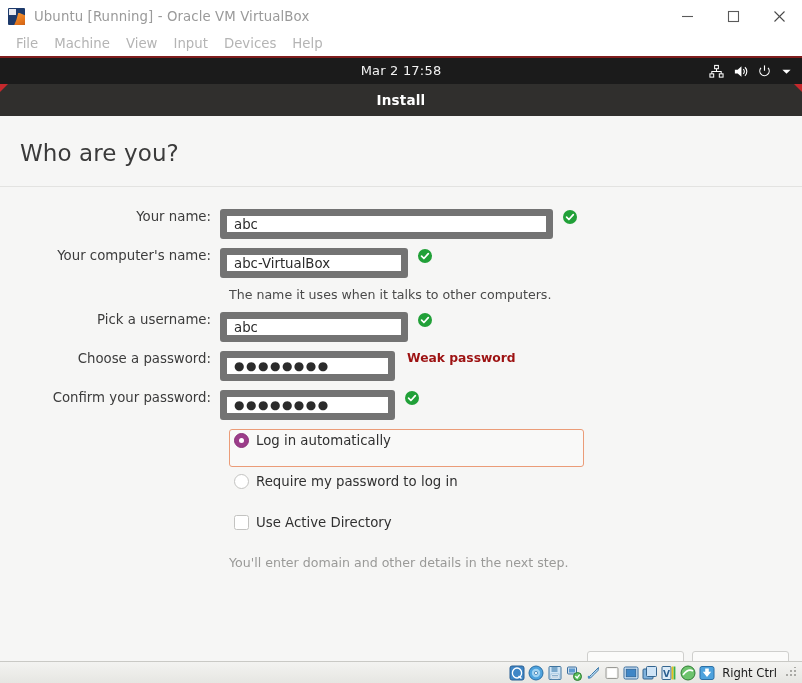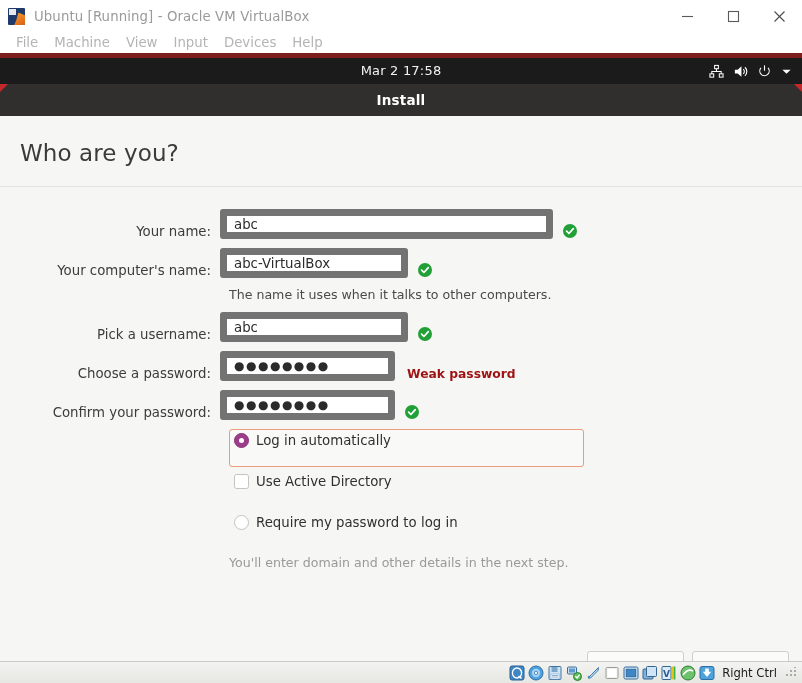--- a/index.html
+++ b/index.html
@@ -64,21 +64,21 @@
     display: flex; align-items: center; justify-content: center;
     color: #5a5a5a;
   }
   .win-btn svg { display: block; }
 
   .menubar {
     height: 26px; min-height: 26px;
     background: #ffffff;
     display: flex; align-items: center;
     padding-left: 8px;
-    border-bottom: 5px solid #7f1d1d;
+    border-bottom: 2px solid #7f1d1d;
   }
   .menu-item {
     font-size: 13.3px;
     color: #b4b4b4;
     padding: 0 8px;
     line-height: 26px;
     white-space: nowrap;
   }
 
   
@@ -151,21 +151,21 @@
 
   .form-area {
     flex: 1 1 auto;
     background: #f6f6f5;
     position: relative;
     padding-top: 22px;
   }
 
   .form-row {
     display: flex;
-    align-items: flex-end;
+    align-items: flex-start;
     margin-bottom: 9px;
   }
   .form-label {
     width: 220px;
     text-align: right;
     padding-right: 9px;
     font-size: 13.3px;
     color: #3c3c3c;
     white-space: nowrap;
   }
@@ -457,30 +457,30 @@
         <div class="option-spacer"></div>
         <div class="option focused">
           <span class="radio on"></span>
           <span class="option-label">Log in automatically</span>
         </div>
       </div>
 
       <div class="option-row">
         <div class="option-spacer"></div>
         <div class="option">
-          <span class="checkbox"></span>
-          <span class="option-label">Use Active Directory</span>
+          <span class="radio off"></span>
+          <span class="option-label">Require my password to log in</span>
         </div>
       </div>
 
       <div class="option-row">
         <div class="option-spacer"></div>
         <div class="option">
-          <span class="radio off"></span>
-          <span class="option-label">Require my password to log in</span>
+          <span class="checkbox"></span>
+          <span class="option-label">Use Active Directory</span>
         </div>
       </div>
 
       <div class="hint-row" style="margin-top:6px;">
         <div class="hint-spacer"></div>
         <div class="hint muted">You'll enter domain and other details in the next step.</div>
       </div>
 
       <div class="nav-buttons">
         <div class="nav-btn disabled">Back</div>

